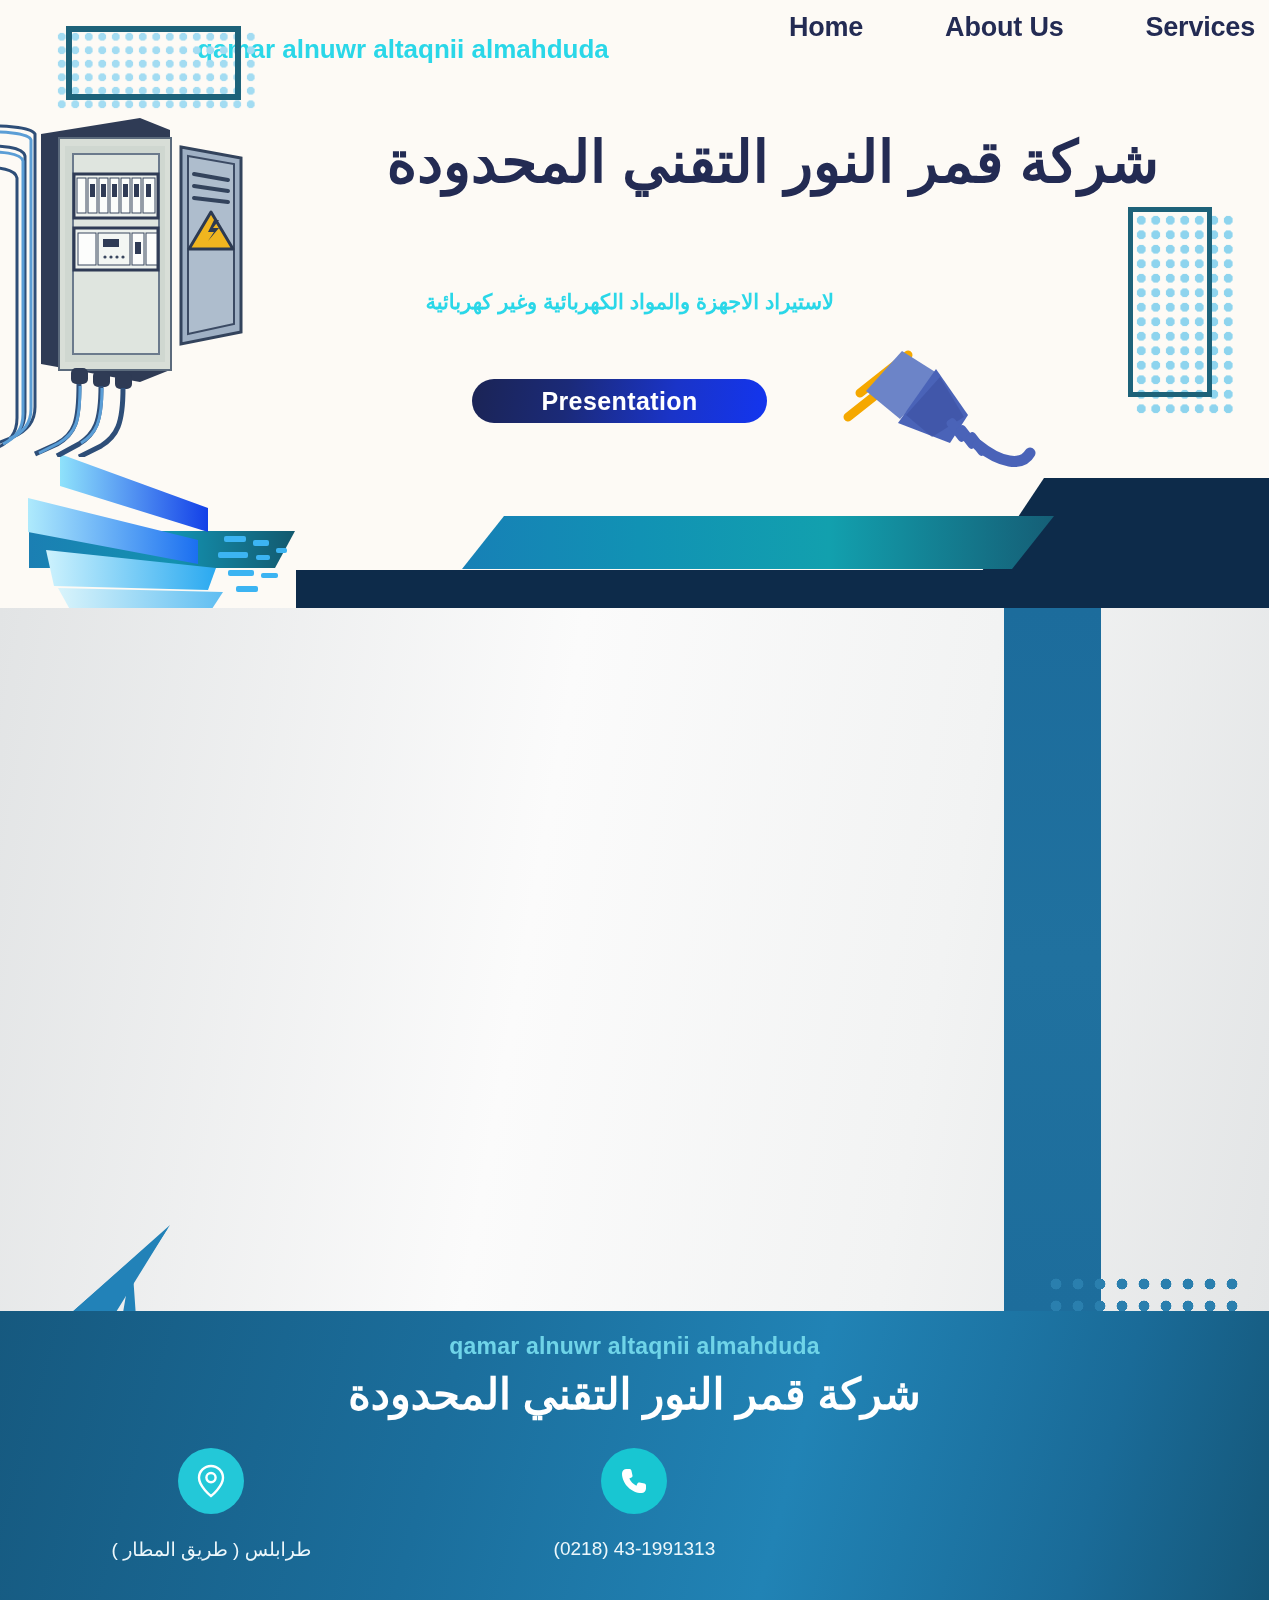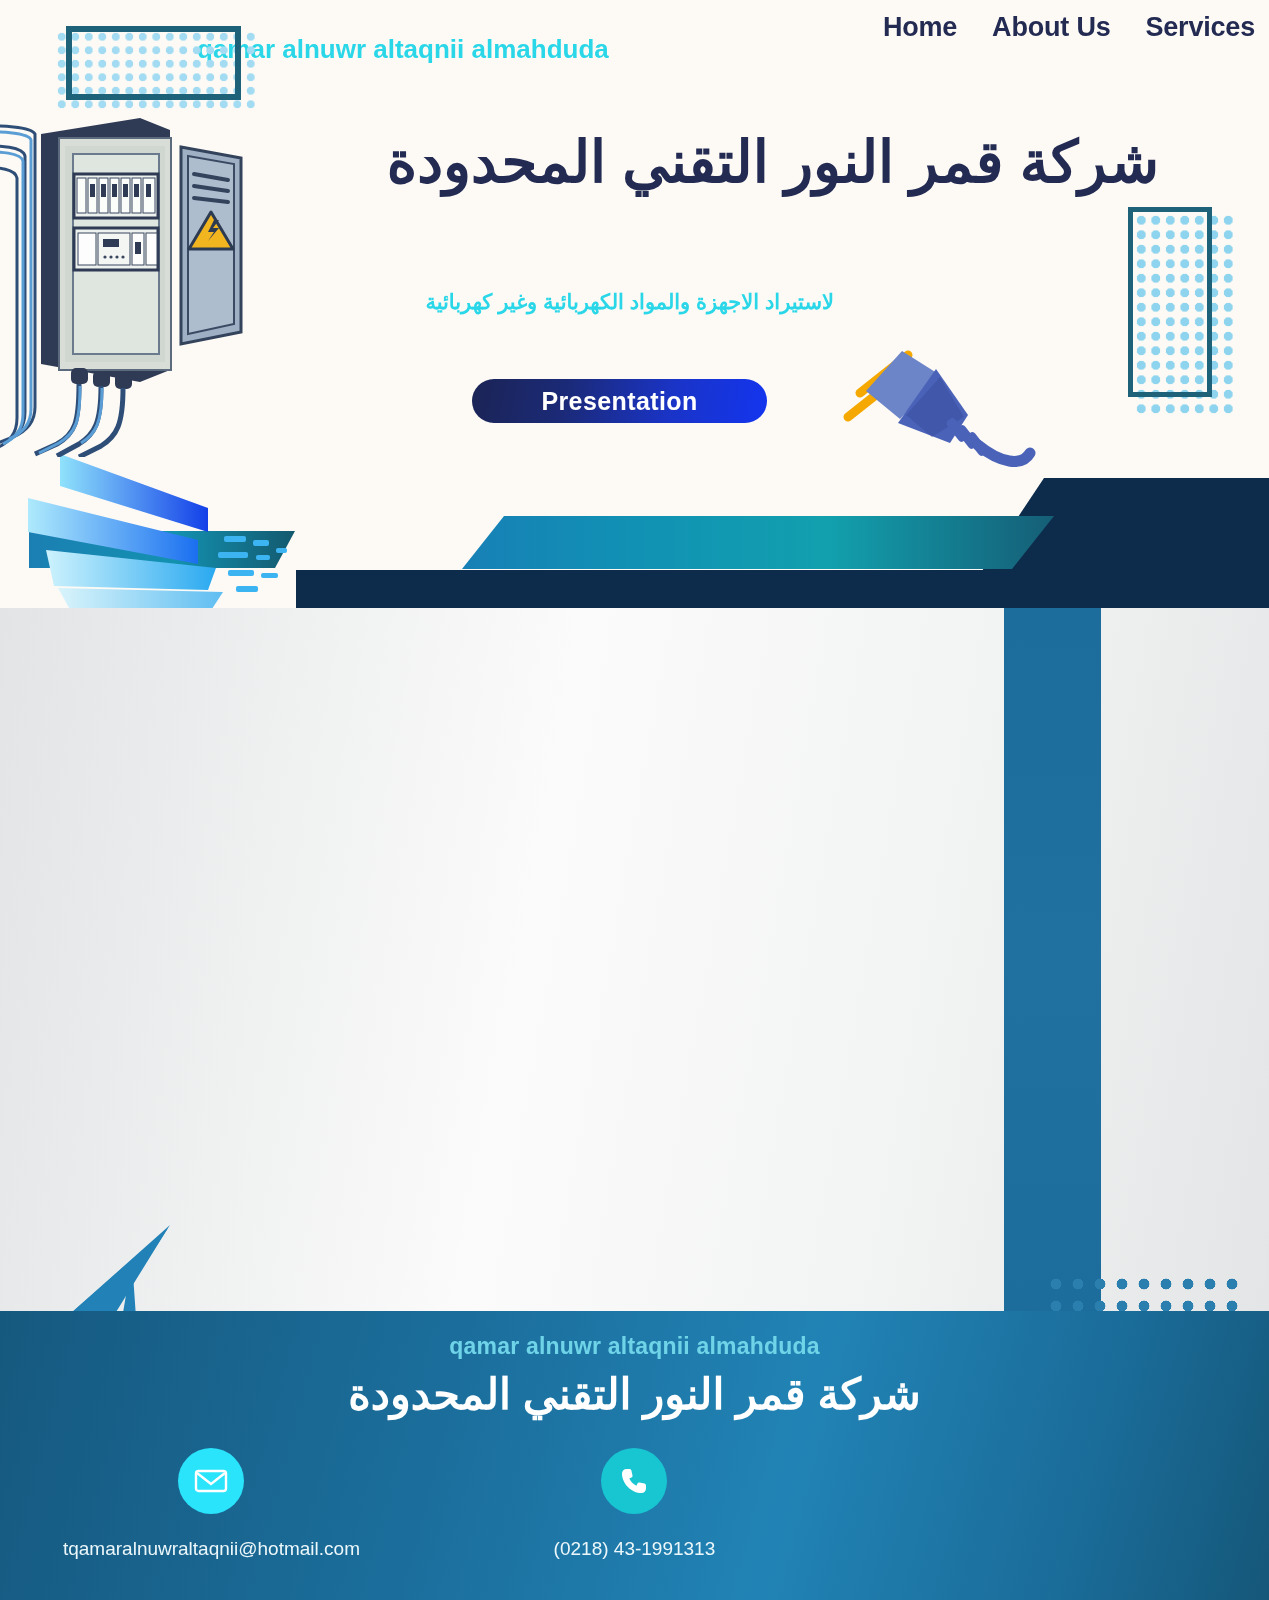--- a/index.html
+++ b/index.html
@@ -13,21 +13,21 @@
 
   
   .hero {
     position:absolute; left:0; top:0; width:1269px; height:608px;
     background:#fdfaf5; overflow:hidden;
   }
 
   
   .nav {
     position:absolute; top:12px; right:14px;
-    display:flex; gap:35px; align-items:center; z-index:40;
+    display:flex; gap:82px; align-items:center; z-index:40;
   }
   .nav-item {
     font-size:27px; font-weight:bold; color:#232b53;
     letter-spacing:-0.2px; white-space:nowrap; cursor:pointer;
   }
 
   
   .logo-wrap { position:absolute; left:55px; top:22px; width:200px; height:88px; z-index:30; }
   .logo-dots {
     position:absolute; left:0; top:8px; width:200px; height:80px;
@@ -317,30 +317,30 @@
   </svg>
 
 </section>
 
 <footer class="footer">
   <div class="f-latin">qamar alnuwr altaqnii almahduda</div>
   <div class="f-arabic">شركة قمر النور التقني المحدودة</div>
 
   <div class="contacts">
 
-
     <div class="contact">
-      <div class="c-circle c-mail">
-        <svg width="34" height="26" viewBox="0 0 34 26">
-          <rect x="2" y="3" width="30" height="20" rx="2.5" fill="none" stroke="#ffffff" stroke-width="2.4"></rect>
-          <path d="M3,5 L17,16 L31,5" fill="none" stroke="#ffffff" stroke-width="2.4"></path>
+      <div class="c-circle c-loc">
+        <svg width="30" height="34" viewBox="0 0 30 34">
+          <path d="M15,2 C8.4,2 3,7.3 3,13.8 C3,22.5 15,32 15,32 C15,32 27,22.5 27,13.8 C27,7.3 21.6,2 15,2 Z" fill="none" stroke="#ffffff" stroke-width="2.4"></path>
+          <circle cx="15" cy="13.6" r="4.6" fill="none" stroke="#ffffff" stroke-width="2.4"></circle>
         </svg>
       </div>
-      <div class="c-text">tqamaralnuwraltaqnii@hotmail.com</div>
+      <div class="c-text rtl">طرابلس ( طريق المطار )</div>
     </div>
+
 
     <div class="contact">
       <div class="c-circle c-ph">
         <svg width="30" height="30" viewBox="0 0 30 30">
           <path d="M7.5,3 C5,3 3,5 3,7.4 C3,17.5 12.5,27 22.6,27 C25,27 27,25 27,22.5 L27,19.6 C27,18.6 26.3,17.8 25.4,17.6 L20.6,16.5 C19.7,16.3 18.8,16.8 18.4,17.6 L17.4,19.7 C14,18 11.9,15.9 10.3,12.6 L12.4,11.6 C13.2,11.2 13.7,10.3 13.5,9.4 L12.4,4.6 C12.2,3.7 11.4,3 10.4,3 Z" fill="#ffffff"></path>
         </svg>
       </div>
       <div class="c-text">(0218) 43-1991313</div>
     </div>
 

